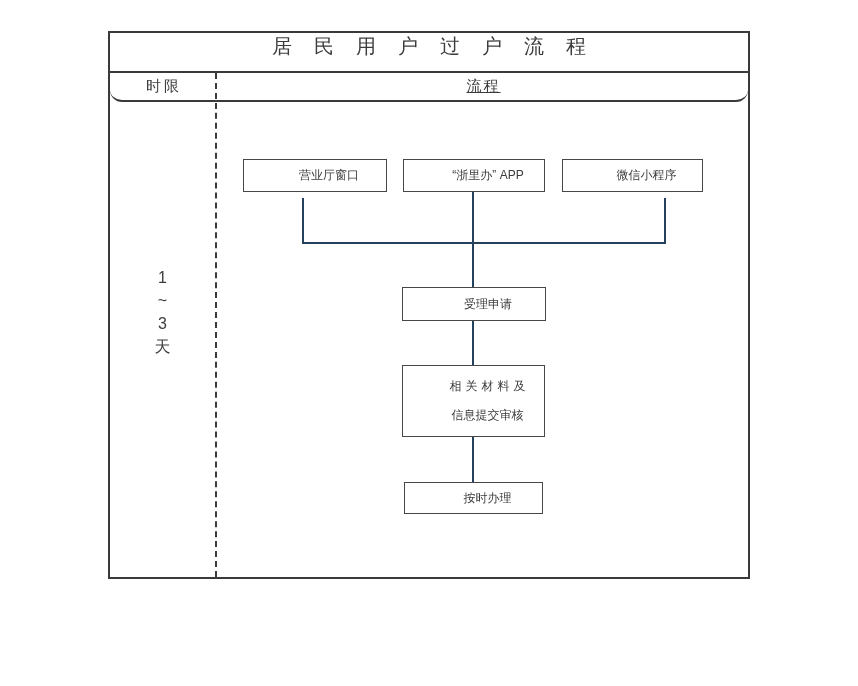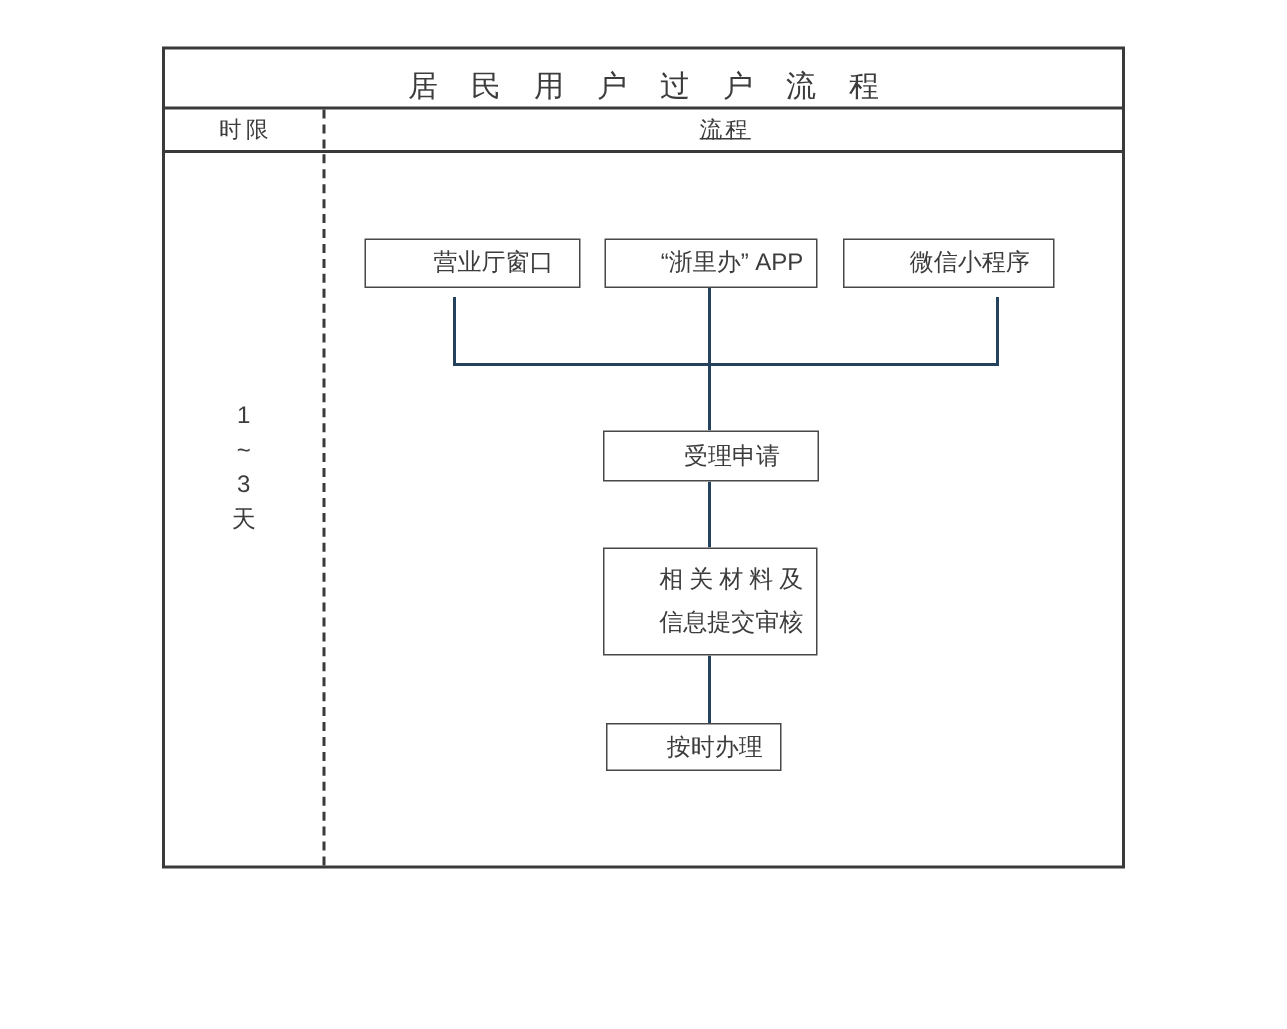--- a/index.html
+++ b/index.html
@@ -22,32 +22,33 @@
     position:absolute;
     left:108px;top:31px;
     width:642px;height:548px;
     border:2px solid var(--frame);
     background:var(--bg);
   }
   
   .title-row{
     position:absolute;left:0;top:0;right:0;height:40px;
     border-bottom:2px solid var(--frame);
-    display:flex;align-items:flex-end;justify-content:center;
+    display:flex;align-items:flex-start;justify-content:center;
   }
   .title-text{
     font-size:20px;
     letter-spacing:22px;
     margin-left:22px;
     white-space:nowrap;
     color:var(--text);
   }
   .header-row{
     position:absolute;left:0;top:40px;right:0;height:29px;
     border-bottom:2px solid var(--frame);
+    border-radius:12px;
   }
   .header-cell-time{
     position:absolute;left:0;top:0;width:105px;height:27px;
     display:flex;align-items:center;justify-content:center;
     font-size:15px;letter-spacing:3px;text-indent:3px;
   }
   .header-cell-process{
     position:absolute;left:107px;top:0;right:0;height:27px;
     display:flex;align-items:center;justify-content:center;
     font-size:15px;letter-spacing:2px;text-indent:2px;text-decoration:underline;
@@ -60,30 +61,30 @@
   .time-limit{
     position:absolute;left:0;top:233px;width:105px;
     text-align:center;font-size:16px;line-height:23px;
   }
   
   .node{
     position:absolute;
     border:1px solid var(--box-border);
     background:var(--bg);
     display:flex;align-items:center;justify-content:center;
-    font-size:16px;color:var(--text);
+    font-size:12px;color:var(--text);
     white-space:nowrap;
     padding-left:28px;
   }
   .node-ch1{left:133px;top:126px;width:144px;height:33px;}
   .node-ch2{left:293px;top:126px;width:142px;height:33px;}
   .node-ch3{left:452px;top:126px;width:141px;height:33px;}
   .node-s1 {left:292px;top:254px;width:144px;height:34px;}
   .node-s2 {left:292px;top:332px;width:143px;height:72px;flex-direction:column;justify-content:center;line-height:29px;}
-  .node-s3 {left:294px;top:449px;width:117px;height:32px;}
+  .node-s3 {left:294px;top:449px;width:139px;height:32px;}
   .node-s2 .line1{letter-spacing:4px;text-indent:4px;}
   
   .conn{position:absolute;background:var(--connector);}
   .conn-v{width:2px;}
   .conn-h{height:2px;}
   .c-drop1{left:192px;top:165px;height:46px;}
   .c-drop2{left:362px;top:159px;height:95px;}
   .c-drop3{left:554px;top:165px;height:46px;}
   .c-merge{left:192px;top:209px;width:364px;}
   .c-s1s2{left:362px;top:288px;height:44px;}

